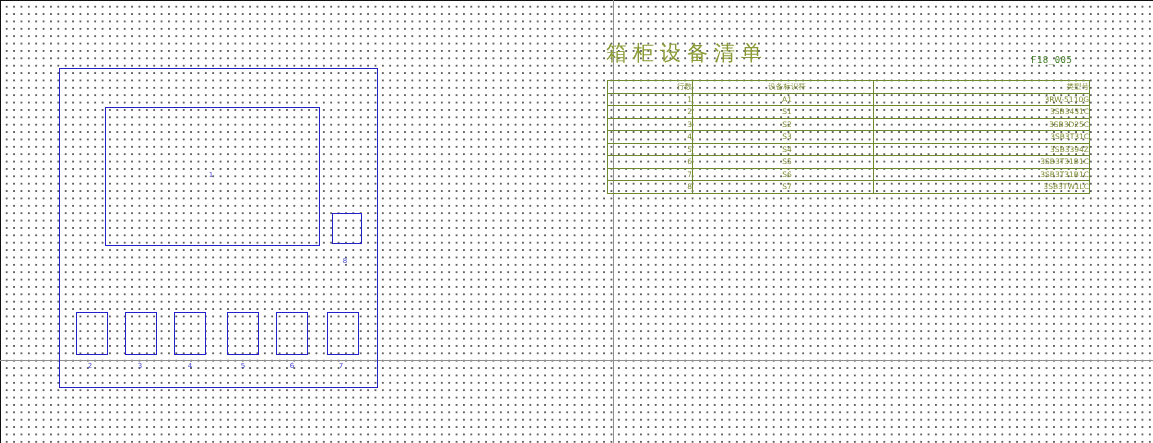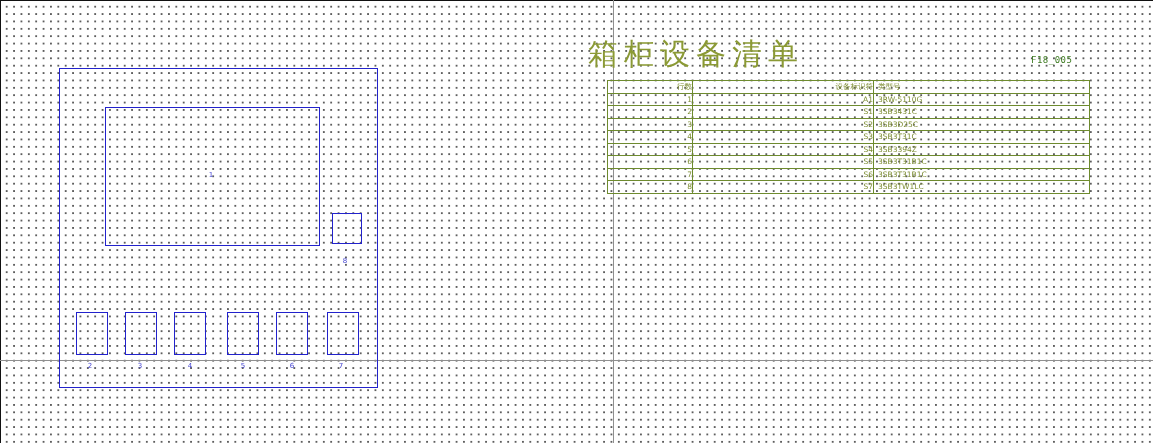--- a/index.html
+++ b/index.html
@@ -21,22 +21,22 @@
   .grid-hline{left:0;top:360px;width:1153px;height:1px;background:#8f8f8f;}
   
   .blue-rect{border:1px solid #2222cc;background:transparent;}
   .cab-outline{left:59px;top:68px;width:317px;height:318px;}
   .cab-screen{left:105px;top:107px;width:213px;height:137px;}
   .cab-lamp{left:332px;top:213px;width:28px;height:29px;}
   .btn-rect{top:312px;height:41px;width:30px;}
   .item-label{color:#4646d2;font-size:7px;line-height:7px;width:20px;text-align:center;}
   
   .report-title{
-    left:588px;top:41px;
-    font-size:30px;line-height:25px;
+    left:606px;top:41px;
+    font-size:21px;line-height:25px;
     letter-spacing:6px;
     color:#8b9a35;
     white-space:nowrap;
   }
   .doc-number{
     left:1031px;top:55px;
     font-size:9px;line-height:10px;
     letter-spacing:0.5px;
     color:#3f7d23;
     font-family:"DejaVu Sans Mono","Liberation Mono",monospace;
@@ -53,22 +53,22 @@
   table.equip td,table.equip th{
     border:1px solid #6e8b2e;
     padding:0;
     height:11.5px;
     line-height:11.5px;
     font-weight:normal;
     overflow:hidden;
     white-space:nowrap;
   }
   .col-row{width:84px;text-align:right;}
-  .col-tag{width:172px;text-align:right;padding-left:8px !important;}
-  .col-part{width:211px;text-align:left;padding-left:4px !important;}
+  .col-tag{width:172px;text-align:center;padding-left:8px !important;}
+  .col-part{width:211px;text-align:right;padding-left:4px !important;}
 </style>
 </head>
 <body>
 
 <div id="canvas">
 
   <div class="abs frame-top"></div>
   <div class="abs frame-left"></div>
   <div class="abs grid-vline"></div>
   <div class="abs grid-hline"></div>

